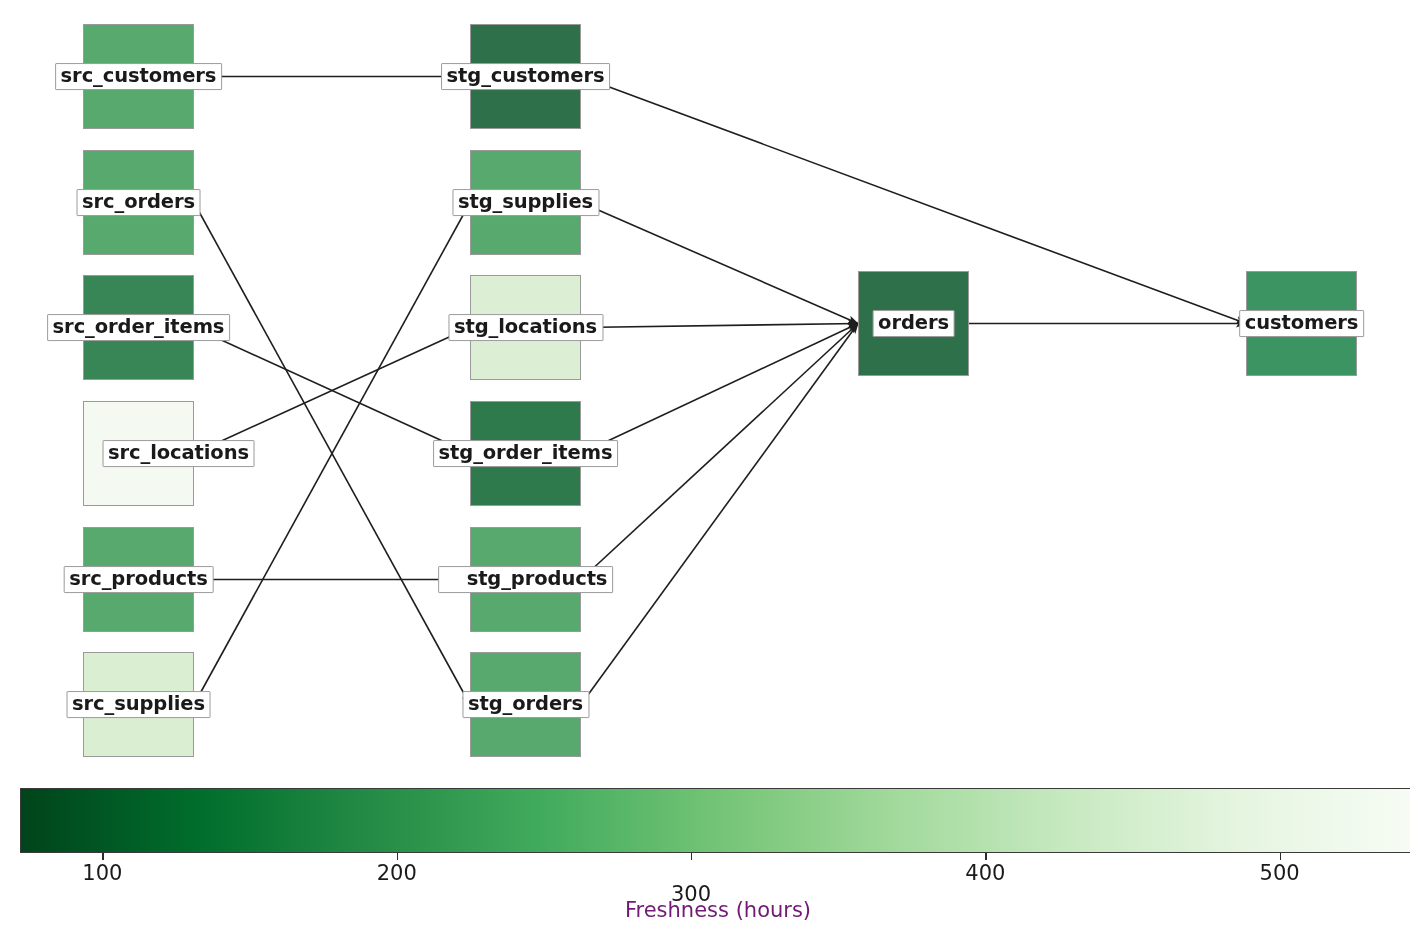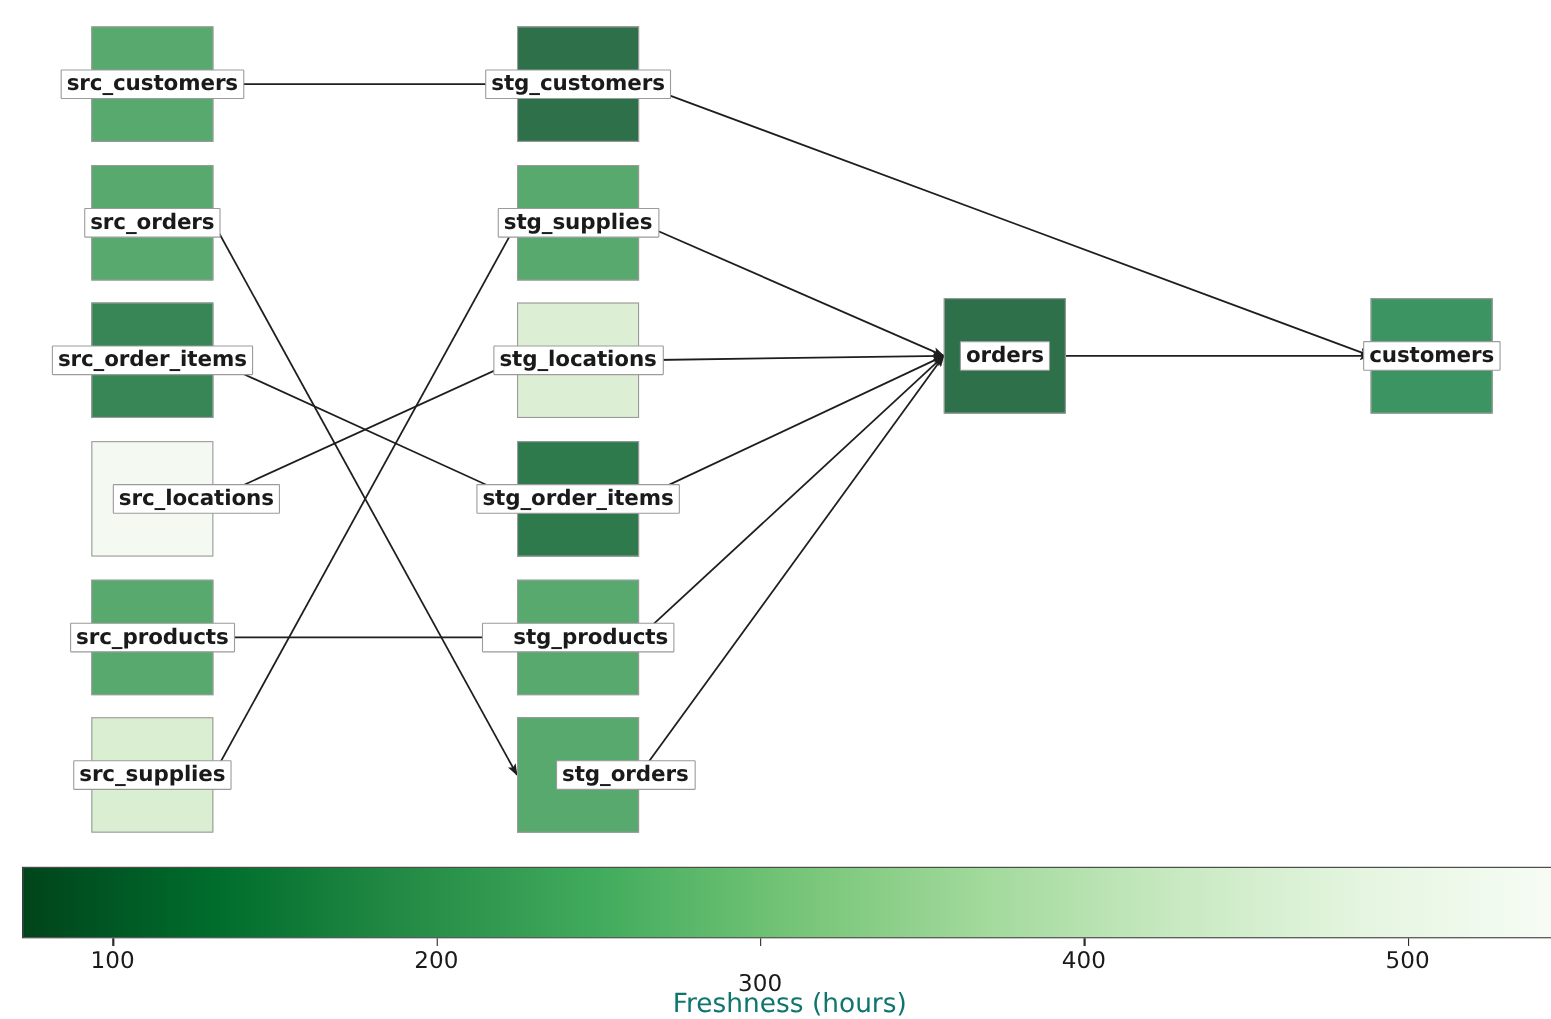--- a/index.html
+++ b/index.html
@@ -84,22 +84,22 @@
     font-size: 21px;
     color: #1a1a1a;
     white-space: nowrap;
   }
   #cb-axis-label {
     position: absolute;
     top: 898px;
     left: 703px;
     transform: translateX(-50%);
     font-family: "DejaVu Sans", sans-serif;
-    font-size: 24px;
-    color: #0f766e;
+    font-size: 21px;
+    color: #701a75;
     white-space: nowrap;
     text-align: right;
   }
 </style>
 </head>
 <body>
 
 <div id="canvas">
 
   <svg id="edge-layer" viewBox="0 0 1410 926" width="1410" height="926">
@@ -142,21 +142,21 @@
       <div class="node-label" style="left: 510.5px; top: 76.5px; transform: translate(-50%, -50%);">stg_customers</div>
       <div class="node" style="left: 455px; top: 150px; width: 111px; height: 105px; background: rgb(87, 169, 109);"></div>
       <div class="node-label" style="left: 510.5px; top: 202.5px; transform: translate(-50%, -50%);">stg_supplies</div>
       <div class="node" style="left: 455px; top: 275px; width: 111px; height: 105px; background: rgb(220, 239, 212);"></div>
       <div class="node-label" style="left: 510.5px; top: 327.5px; transform: translate(-50%, -50%);">stg_locations</div>
       <div class="node" style="left: 455px; top: 401px; width: 111px; height: 105px; background: rgb(47, 122, 77);"></div>
       <div class="node-label" style="left: 510.5px; top: 453.5px; transform: translate(-50%, -50%);">stg_order_items</div>
       <div class="node" style="left: 455px; top: 527px; width: 111px; height: 105px; background: rgb(87, 169, 109);"></div>
       <div class="node-label" style="left: 510.5px; top: 579.5px; transform: translate(-50%, -50%); padding-left: 28px;">stg_products</div>
       <div class="node" style="left: 455px; top: 652px; width: 111px; height: 105px; background: rgb(87, 169, 109);"></div>
-      <div class="node-label" style="left: 510.5px; top: 704.5px; transform: translate(-50%, -50%); margin-left: 43px;">stg_orders</div>
+      <div class="node-label" style="left: 510.5px; top: 704.5px; transform: translate(-50%, -50%);">stg_orders</div>
       <div class="node" style="left: 843px; top: 271px; width: 111px; height: 105px; background: rgb(45, 112, 73);"></div>
       <div class="node-label" style="left: 898.5px; top: 323.5px; transform: translate(-50%, -50%);">orders</div>
       <div class="node" style="left: 1231px; top: 271px; width: 111px; height: 105px; background: rgb(61, 148, 99);"></div>
       <div class="node-label" style="left: 1286.5px; top: 323.5px; transform: translate(-50%, -50%);">customers</div>
     </div>
 
   <div id="colorbar-wrap">
     <div id="colorbar" style="background: linear-gradient(to right, rgb(0, 68, 27), rgb(0, 109, 44), rgb(35, 139, 69), rgb(65, 171, 93), rgb(116, 196, 118), rgb(161, 217, 155), rgb(199, 233, 192), rgb(229, 245, 224), rgb(247, 252, 245));"></div>
     <div id="cb-ticks">
         <div class="cb-tick" style="left: 82.4051px;"></div>

